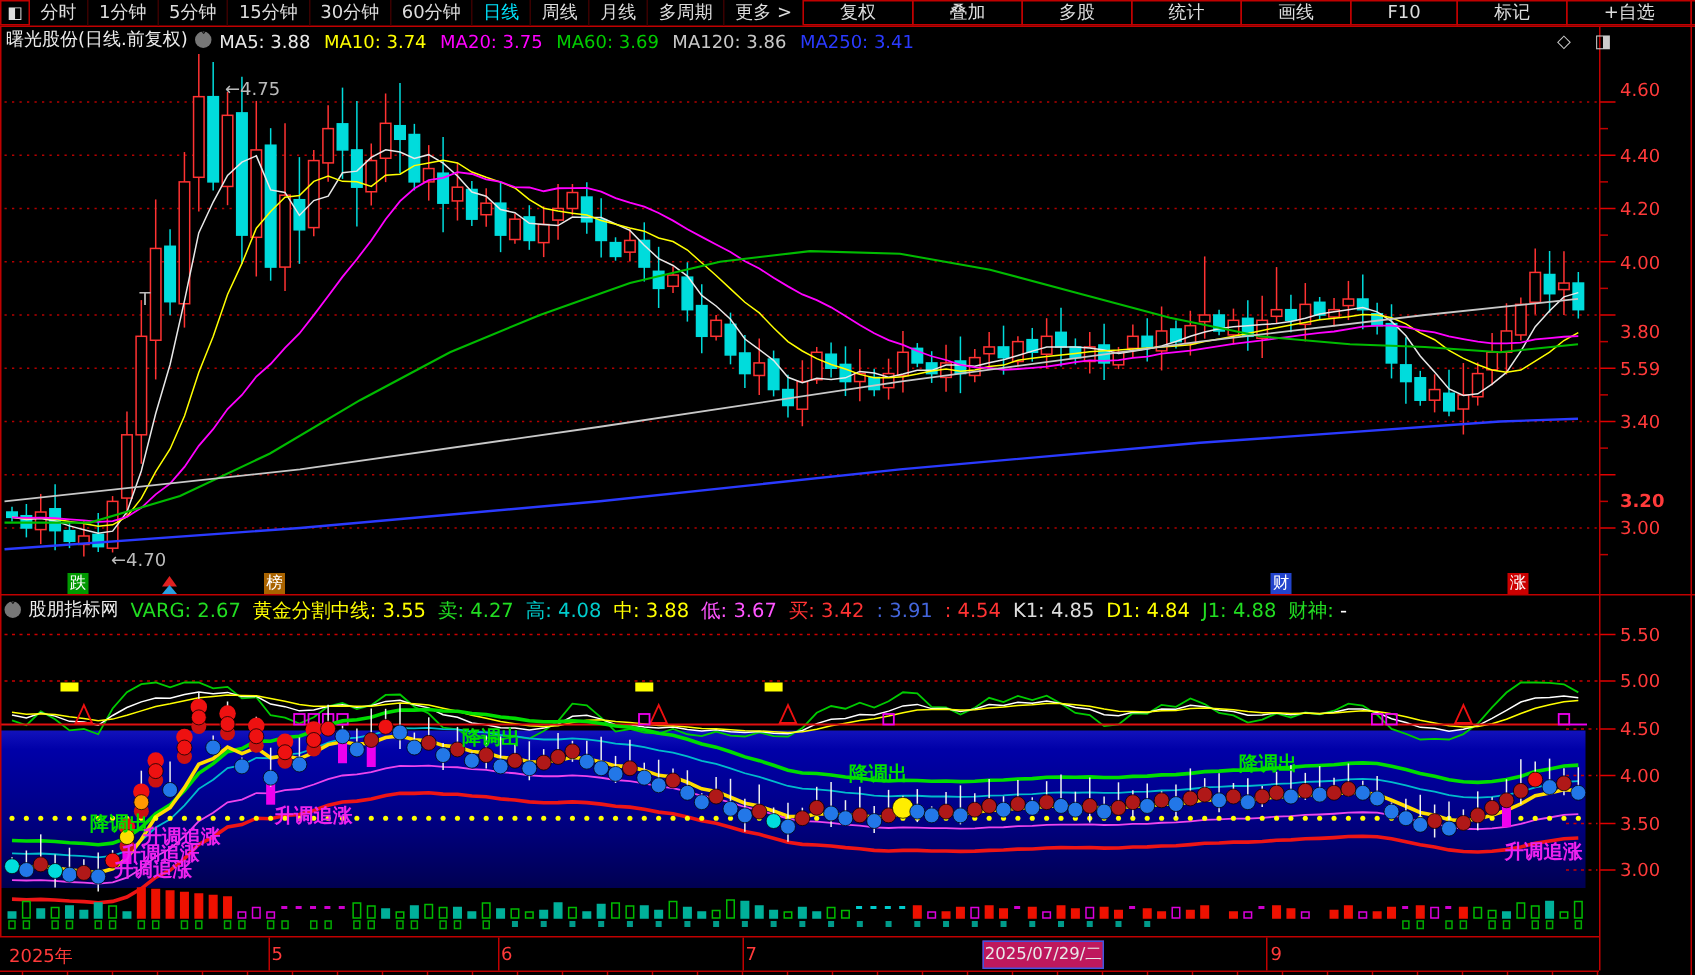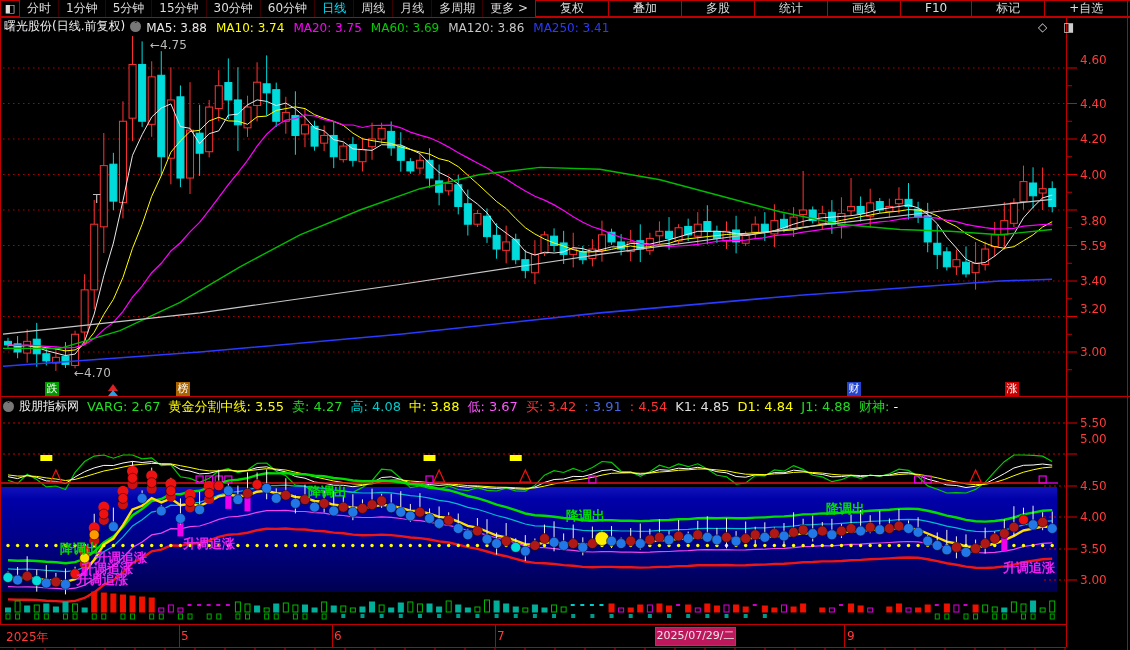--- a/index.html
+++ b/index.html
@@ -984,37 +984,37 @@
   <div class="vline" style="left:1127px;top:0;height:650px"></div>
 
   <div id="top-axis">
       <div class="axis-label" style="top: 53px;">4.60</div>
       <div class="axis-label" style="top: 96.5px;">4.40</div>
       <div class="axis-label" style="top: 132px;">4.20</div>
       <div class="axis-label" style="top: 167.5px;">4.00</div>
       <div class="axis-label" style="top: 214px;">3.80</div>
       <div class="axis-label" style="top: 238.5px;">5.59</div>
       <div class="axis-label" style="top: 274px;">3.40</div>
-      <div class="axis-label" style="top: 302px;">3.20</div>
+      <div class="axis-label" style="top: 327px; font-weight: bold;">3.20</div>
       <div class="axis-label" style="top: 345px;">3.00</div>
     </div>
   <div id="bottom-axis">
       <div class="axis-label" style="top: 416px;">5.50</div>
-      <div class="axis-label" style="top: 432px;">5.00</div>
+      <div class="axis-label" style="top: 447px;">5.00</div>
       <div class="axis-label" style="top: 479px;">4.50</div>
       <div class="axis-label" style="top: 510px;">4.00</div>
       <div class="axis-label" style="top: 542px;">3.50</div>
       <div class="axis-label" style="top: 573px;">3.00</div>
     </div>
   <div id="badges">
       <div class="badge" style="left: 45px; top: 382px; background: rgb(0, 153, 0);">跌</div>
       <div class="badge" style="left: 176px; top: 382px; background: rgb(169, 99, 0);">榜</div>
       <div class="badge" style="left: 847px; top: 382px; background: rgb(34, 68, 204);">财</div>
       <div class="badge" style="left: 1005px; top: 382px; background: rgb(204, 0, 0);">涨</div>
-      <div class="chart-note" style="left: 150px; top: 38px;">←4.75</div>
+      <div class="chart-note" style="left: 150px; top: 52px;">←4.75</div>
       <div class="chart-note" style="left: 74px; top: 366px;">←4.70</div>
       <div class="chart-note" style="left: 93px; top: 192px;">T</div>
     </div>
   <div id="pane-labels">
       <div class="pane-label" style="left: 60px; top: 540px; color: rgb(0, 224, 0);">降调出</div>
       <div class="pane-label" style="left: 308px; top: 483px; color: rgb(0, 224, 0);">降调出</div>
       <div class="pane-label" style="left: 566px; top: 507px; color: rgb(0, 224, 0);">降调出</div>
       <div class="pane-label" style="left: 826px; top: 500px; color: rgb(0, 224, 0);">降调出</div>
       <div class="pane-label" style="left: 183px; top: 535px; color: rgb(238, 34, 238);">升调追涨</div>
       <div class="pane-label" style="left: 95px; top: 549px; color: rgb(238, 34, 238);">升调追涨</div>

